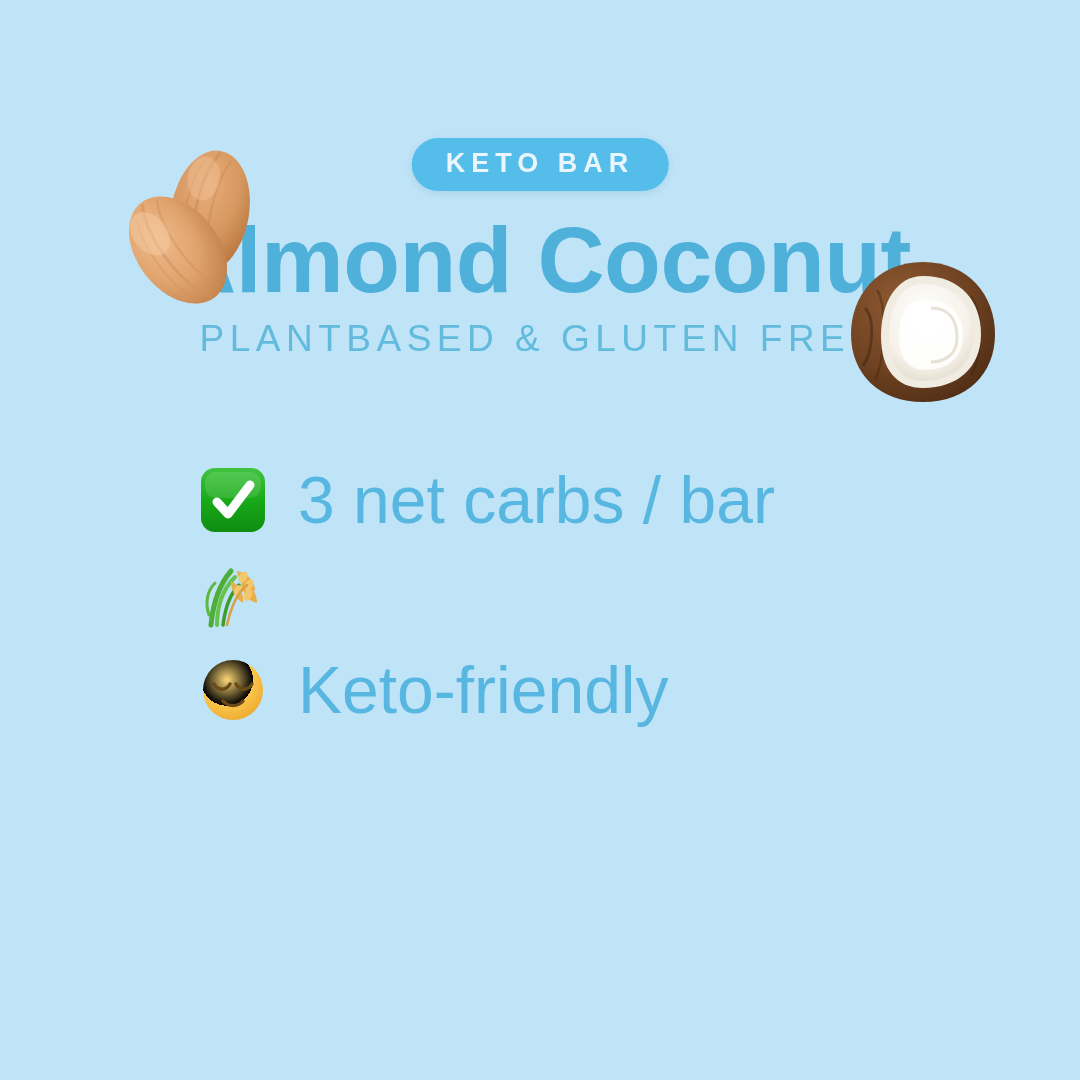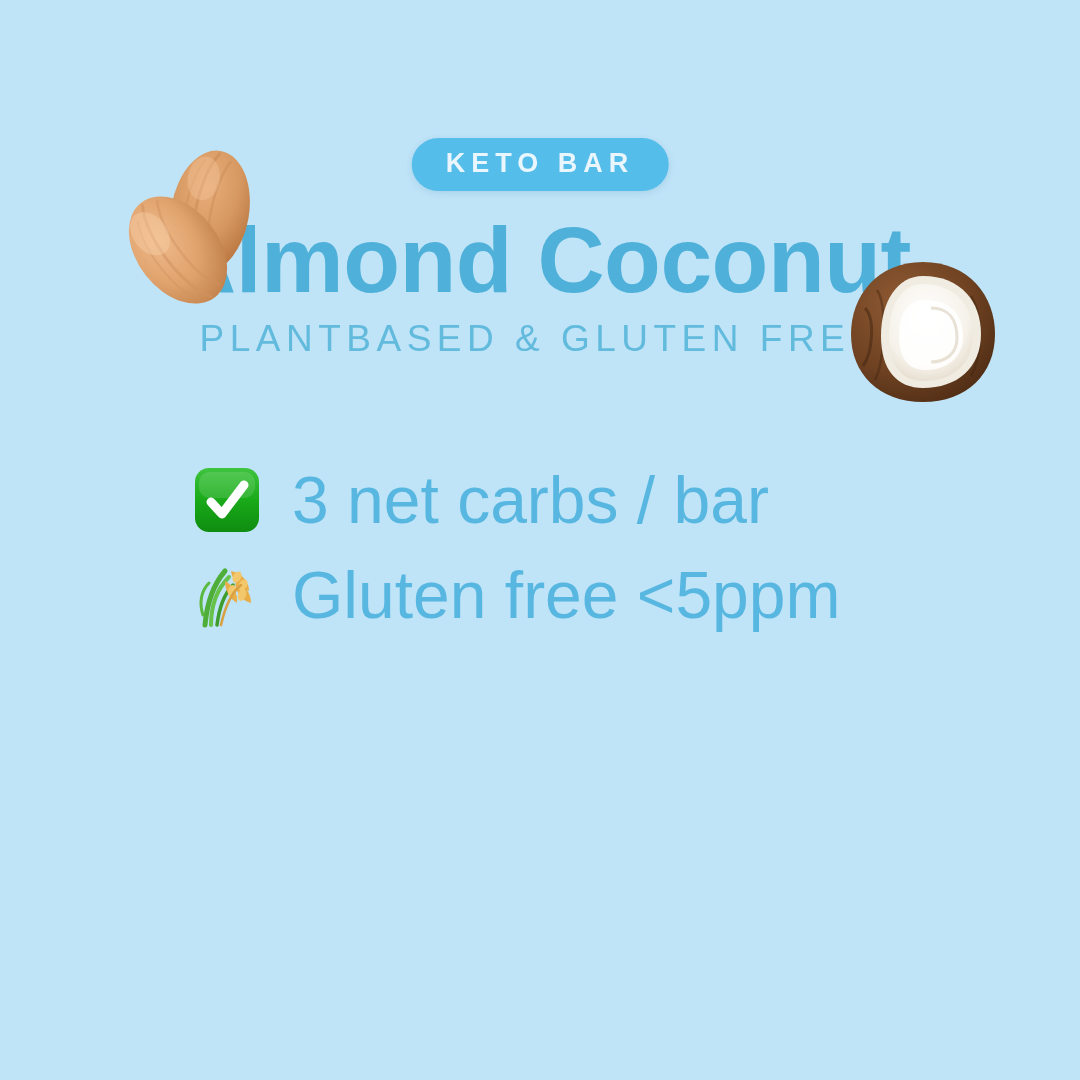--- a/index.html
+++ b/index.html
@@ -88,21 +88,21 @@
     position: absolute;
     left: 843px;
     top: 256px;
     width: 160px;
     height: 152px;
   }
 
   
   .features {
     position: absolute;
-    left: 188px;
+    left: 194px;
     top: 452px;
     width: 820px;
   }
   .feature-row {
     display: flex;
     align-items: center;
     height: 95px;
   }
   .feature-icon {
     width: 78px;
@@ -240,19 +240,39 @@
           </g>
           <g fill="#f3c86c">
             <ellipse cx="46" cy="18" rx="4" ry="6" transform="rotate(30 46 18)"></ellipse>
             <ellipse cx="52" cy="26" rx="4" ry="6" transform="rotate(30 52 26)"></ellipse>
             <ellipse cx="51" cy="36" rx="4" ry="6" transform="rotate(20 51 36)"></ellipse>
             <ellipse cx="41" cy="32" rx="4" ry="6" transform="rotate(15 41 32)"></ellipse>
           </g>
           <path d="M30 66 C 34 48 40 34 50 26" stroke="#d8a040" stroke-width="2.5" fill="none" stroke-linecap="round"></path>
         </svg>
       </span>
-      <span class="feature-label">Gluten free &lt;5ppm</span>
     </div>
 
 
+    <div class="feature-row">
+      <span class="feature-icon">
+        <svg viewBox="0 0 72 72" width="72" height="72" aria-hidden="true">
+          <defs>
+            <radialGradient id="face" cx="40%" cy="33%" r="72%">
+              <stop offset="0%" stop-color="#ffd977"></stop>
+              <stop offset="60%" stop-color="#fbc game"></stop>
+              <stop offset="60%" stop-color="#fbc54a"></stop>
+              <stop offset="100%" stop-color="#eda92f"></stop>
+            </radialGradient>
+          </defs>
+          <circle cx="36" cy="36" r="30" fill="url(#face)"></circle>
+
+          <path d="M17 30 C 21 37 29 37 33 30" stroke="#6b4a17" stroke-width="3.5" fill="none" stroke-linecap="round"></path>
+          <path d="M39 30 C 43 37 51 37 55 30" stroke="#6b4a17" stroke-width="3.5" fill="none" stroke-linecap="round"></path>
+
+          <path d="M26 47 C 31 53 41 53 46 47" stroke="#6b4a17" stroke-width="3.5" fill="none" stroke-linecap="round"></path>
+        </svg>
+      </span>
+      <span class="feature-label">Keto-friendly</span>
+    </div>
 
   </div>
 </div>
 
 </body></html>

